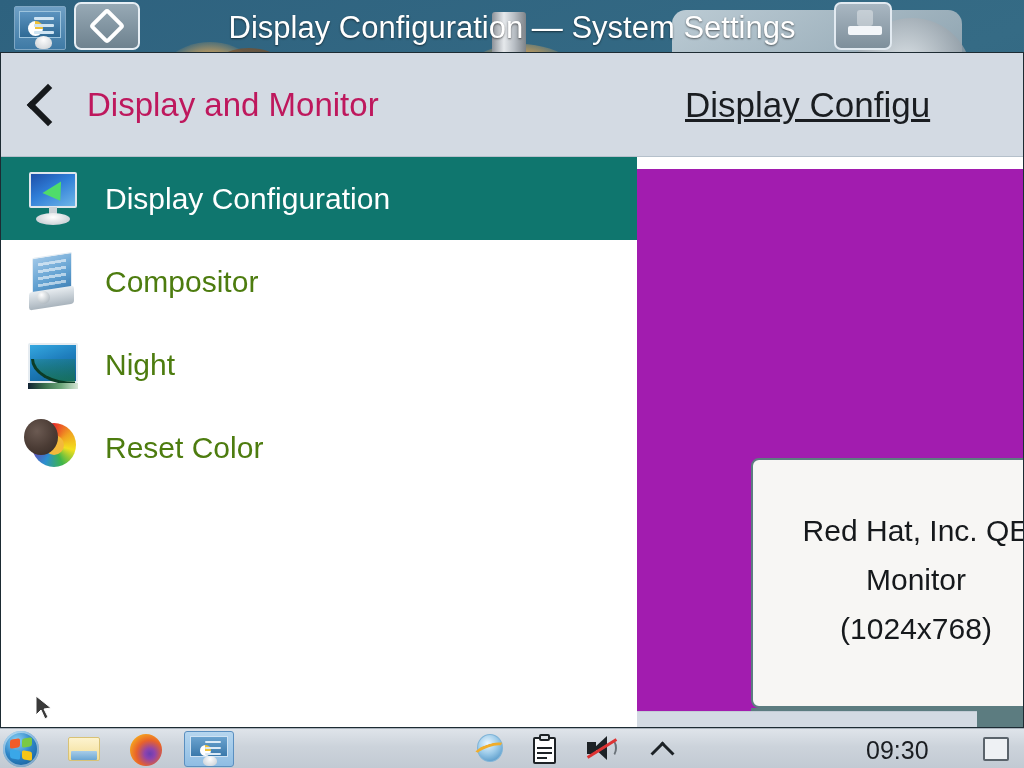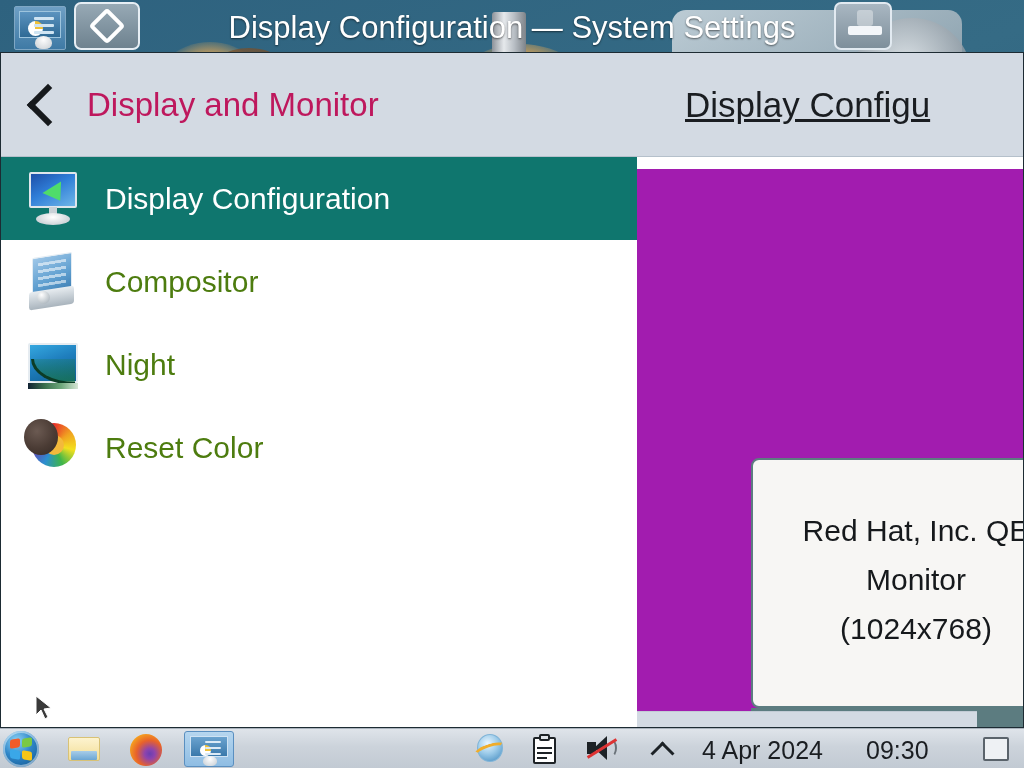--- a/index.html
+++ b/index.html
@@ -517,16 +517,15 @@
     <div class="spk"></div>
       <div class="cone"></div>
       <div class="wave"></div>
       <div class="slash"></div>
   </div>
 
   <div id="tray-chev">
     <div class="v"></div>
   </div>
 
-  <div id="tray-date">4 Apr 2024</div>
   <div id="tray-time">09:30</div>
   <div id="show-desktop"></div>
 </div>
 
 </body></html>

